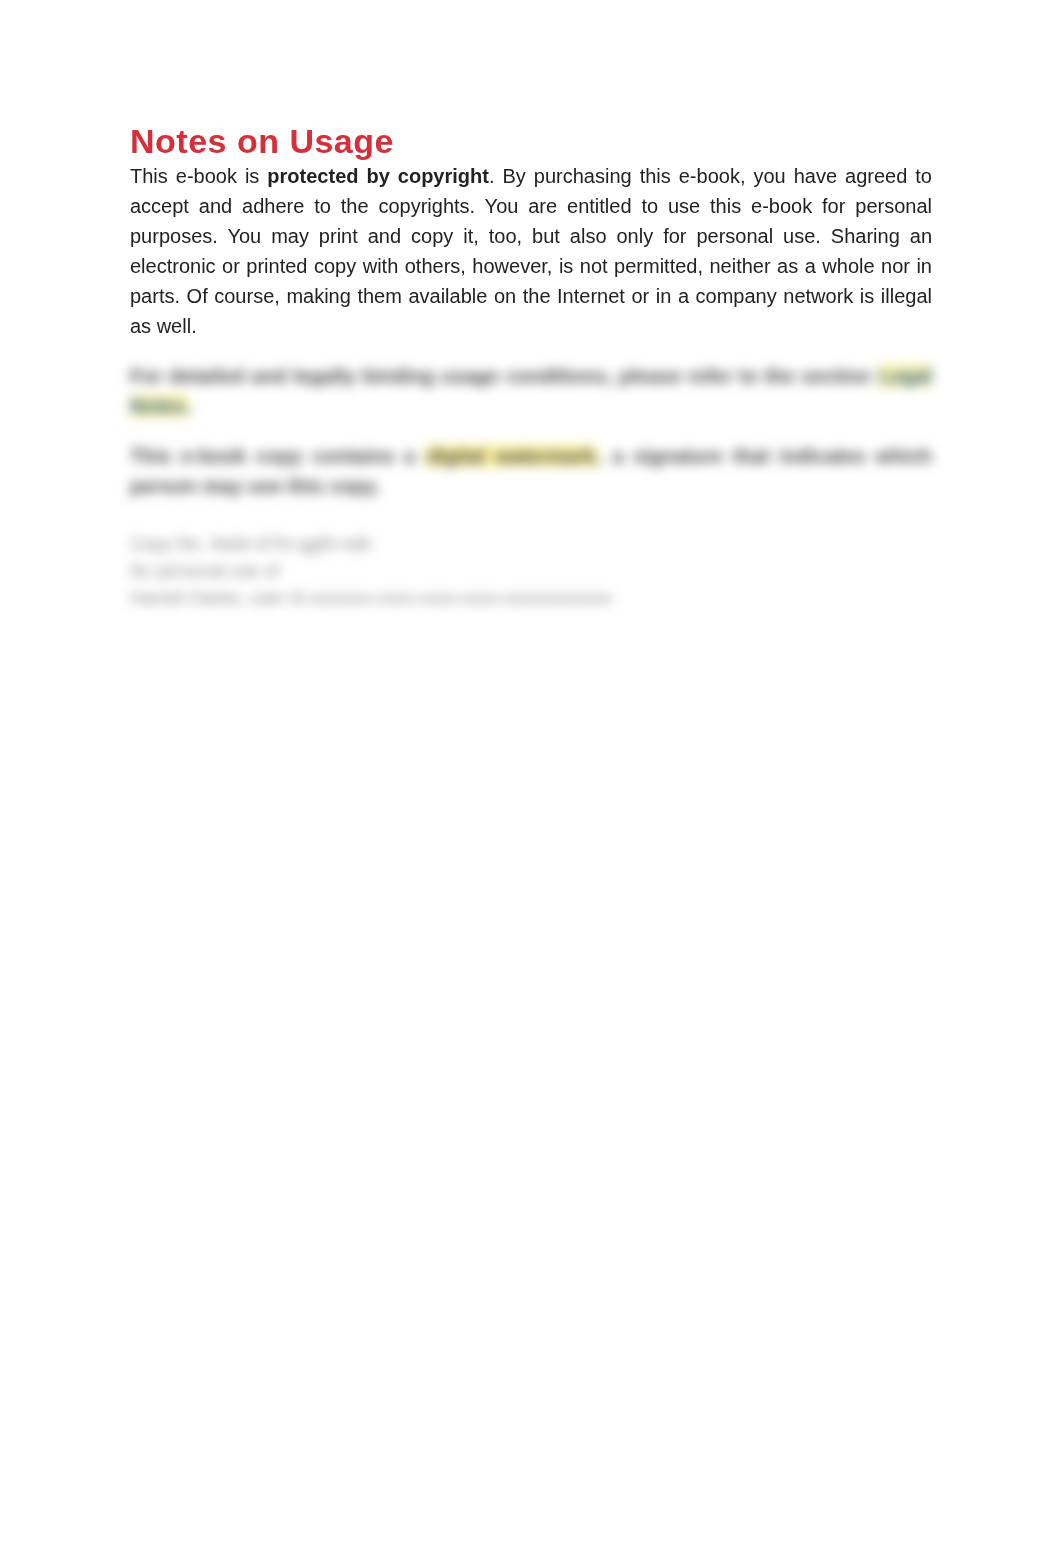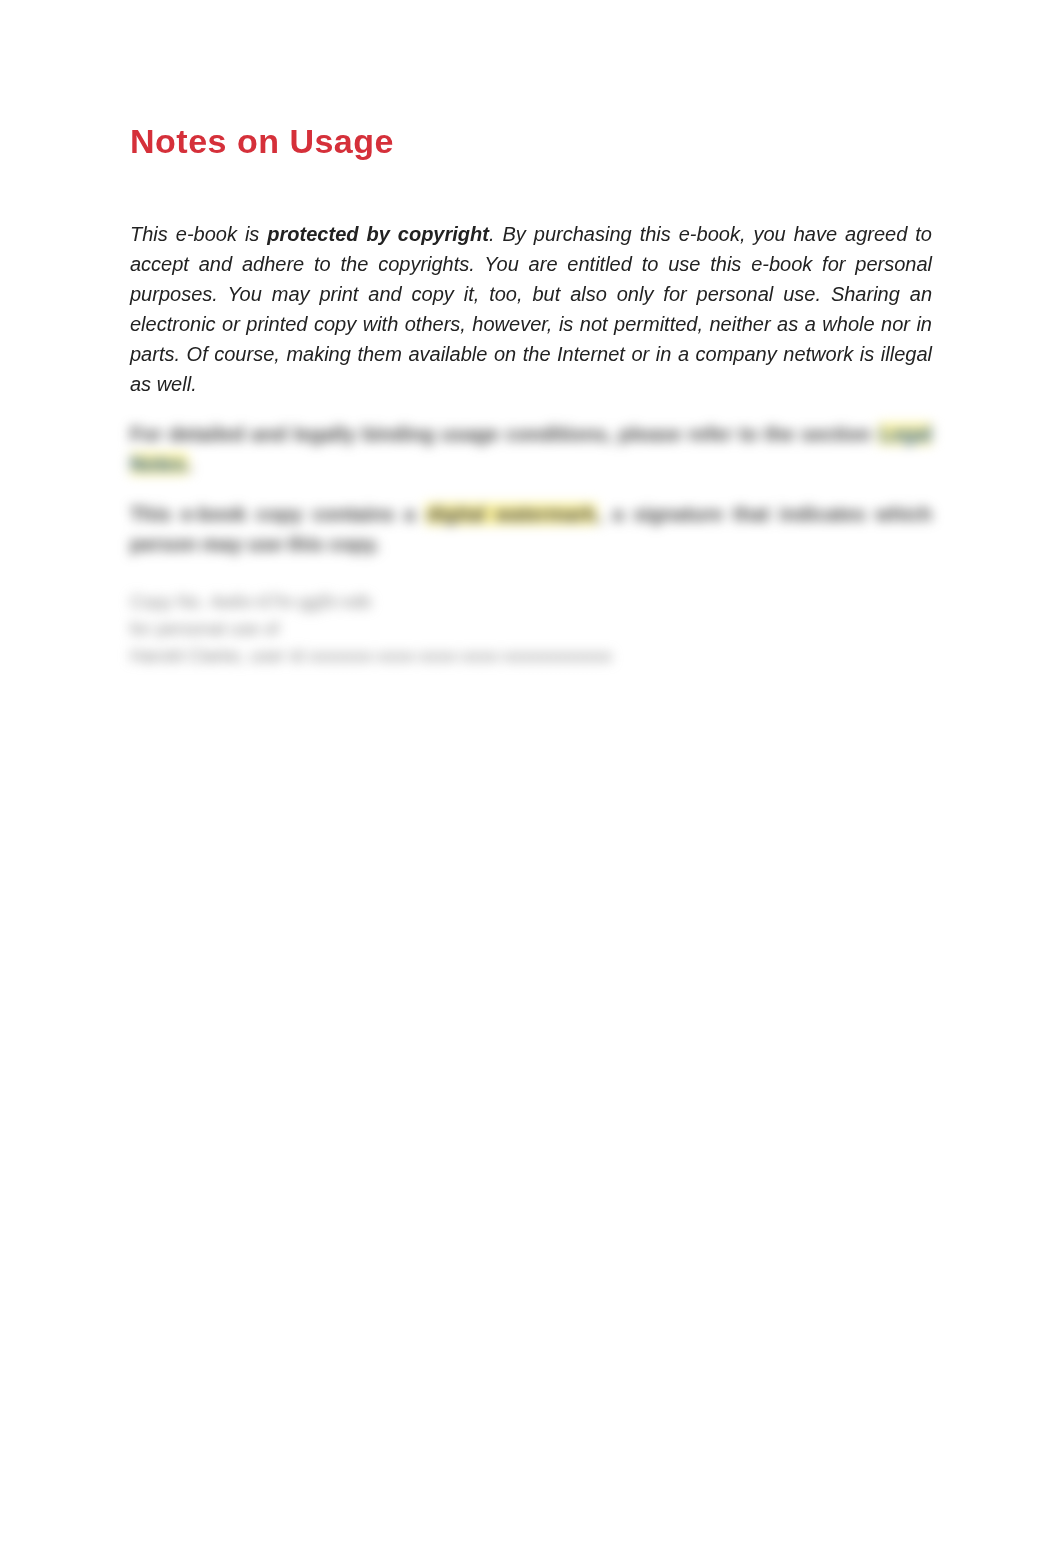--- a/index.html
+++ b/index.html
@@ -15,31 +15,29 @@
       position: relative;
     }
     .page-content {
       padding: 122px 130px 0 130px;
     }
     .heading {
       font-family: 'Segoe UI', 'Lucida Sans', 'Trebuchet MS', sans-serif;
       font-size: 34px;
       font-weight: 700;
       color: #d5303a;
-      margin-bottom: 58px;
       letter-spacing: 0.5px;
     }
     .body-para {
       font-family: 'Segoe UI', 'Lucida Sans', 'Trebuchet MS', sans-serif;
       font-size: 20px;
       line-height: 1.5;
       color: #222;
       text-align: justify;
       margin-bottom: 20px;
-      font-style: italic;
     }
     .body-para .bold {
       font-weight: 700;
     }
     .blurred-section {
       filter: blur(6px);
       user-select: none;
       margin-top: 6px;
     }
     .blurred-para {

